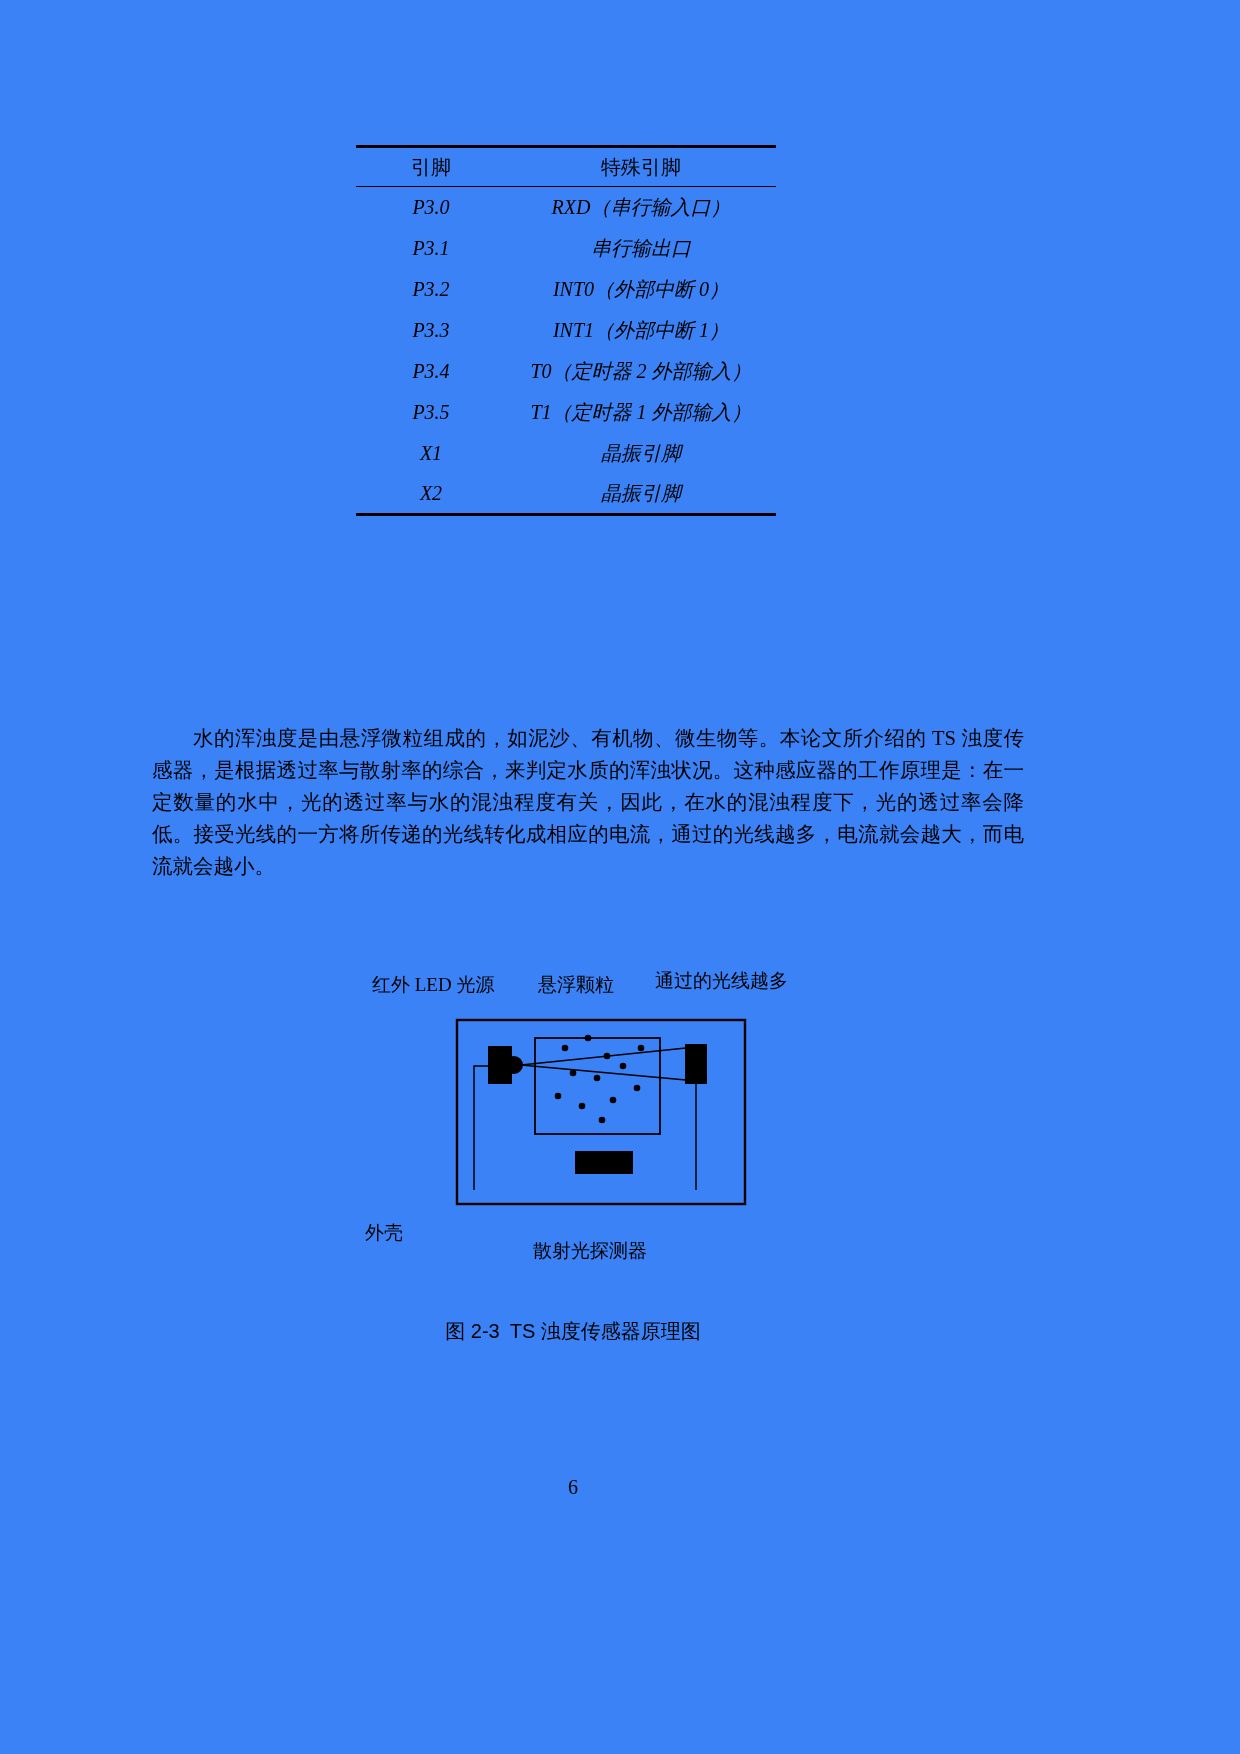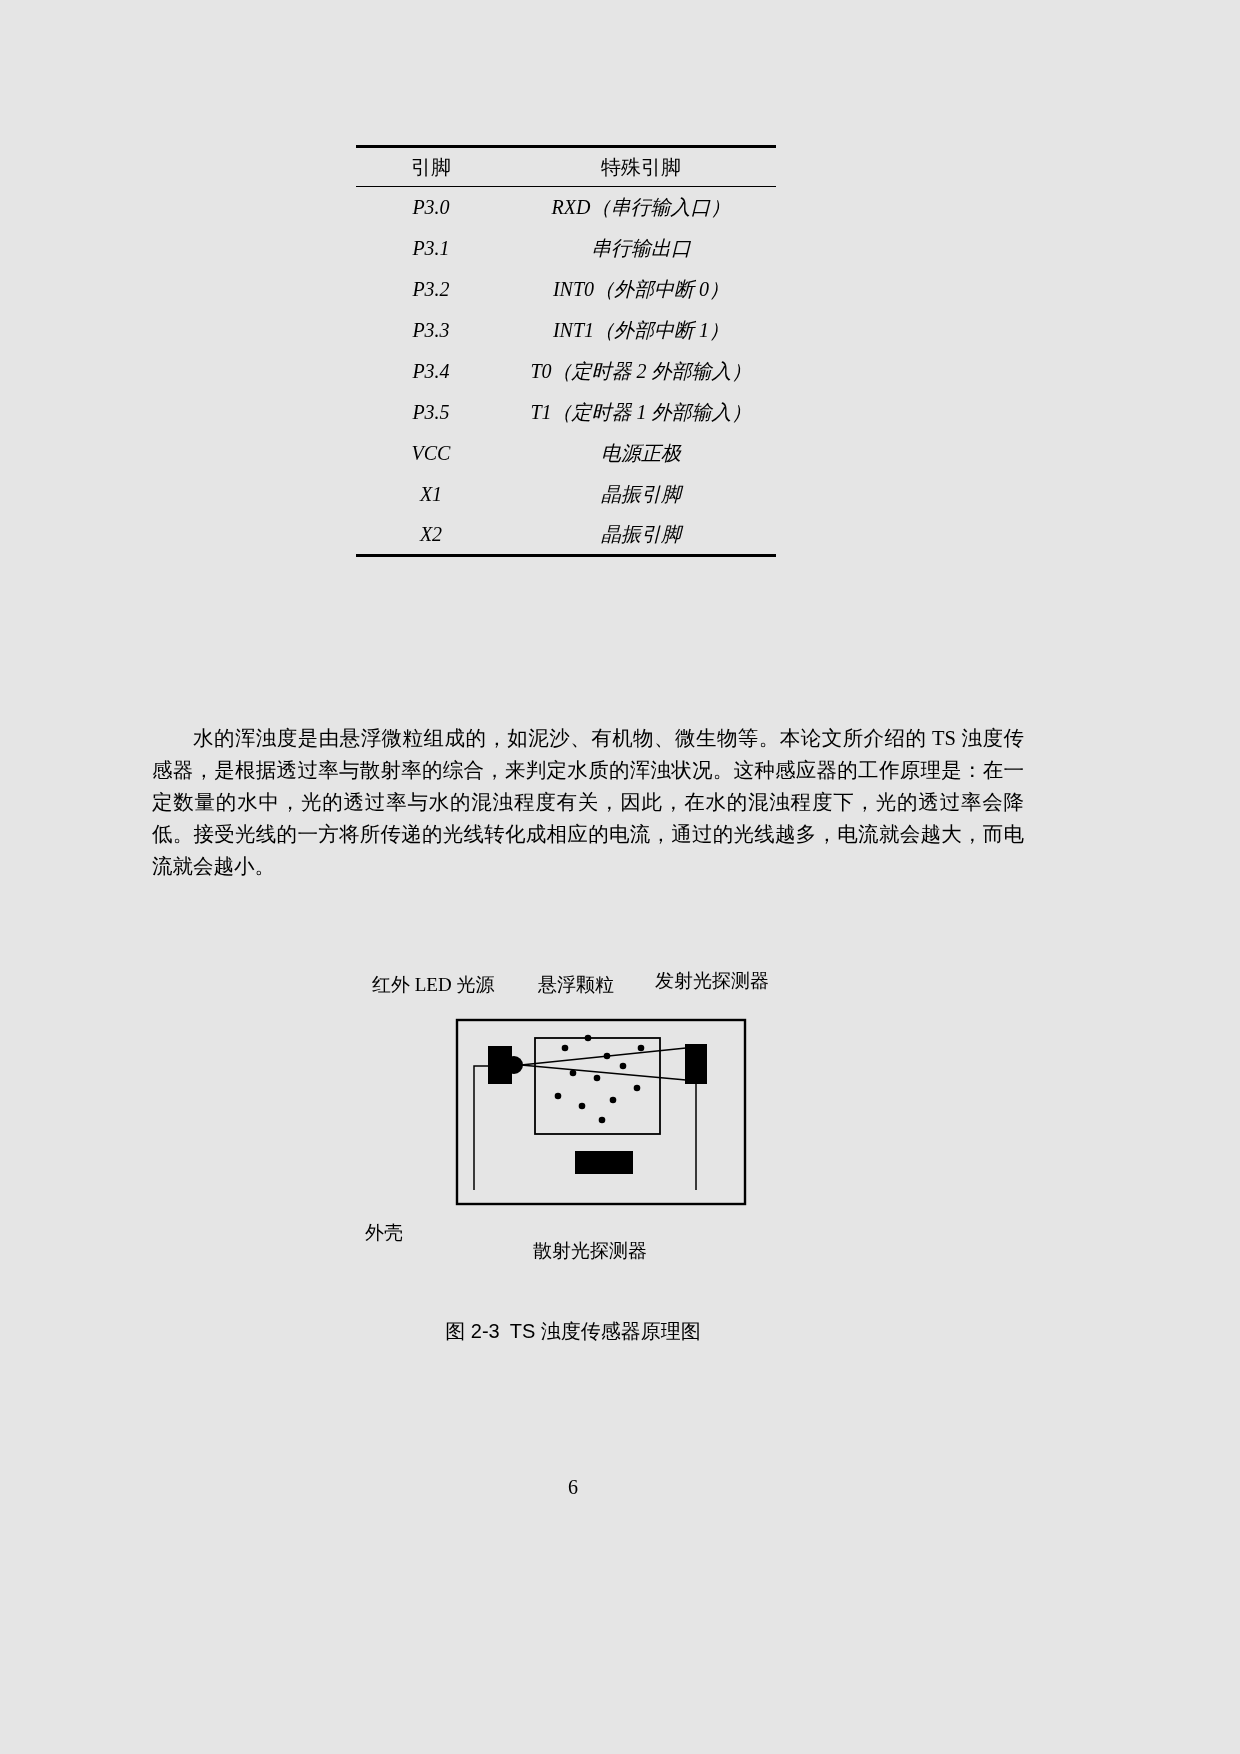--- a/index.html
+++ b/index.html
@@ -1,21 +1,21 @@
 <!DOCTYPE html>
 <html><head>
 <meta charset="utf-8">
 <style>
   * { margin: 0; padding: 0; box-sizing: border-box; }
   html, body { background: #ffffff; }
   .page {
     position: relative;
     width: 1240px;
     height: 1754px;
-    background: #e5e5e5;
+    background: #3b82f6;
     color: #000;
     font-family: "Liberation Serif", "DejaVu Serif", serif;
     overflow: hidden;
   }
 
   
   .pin-table {
     position: absolute;
     left: 356px;
     top: 145px;
@@ -141,42 +141,38 @@
         </tr>
       <tr>
           <td>P3.4</td>
           <td>T0（定时器 2 外部输入）</td>
         </tr>
       <tr>
           <td>P3.5</td>
           <td>T1（定时器 1 外部输入）</td>
         </tr>
       <tr>
-          <td>VCC</td>
-          <td>电源正极</td>
-        </tr>
-      <tr>
           <td>X1</td>
           <td>晶振引脚</td>
         </tr>
       <tr>
           <td>X2</td>
           <td>晶振引脚</td>
         </tr>
     </tbody>
   </table>
 
 
   <div class="body-text">
     <p>水的浑浊度是由悬浮微粒组成的，如泥沙、有机物、微生物等。本论文所介绍的 TS 浊度传感器，是根据透过率与散射率的综合，来判定水质的浑浊状况。这种感应器的工作原理是：在一定数量的水中，光的透过率与水的混浊程度有关，因此，在水的混浊程度下，光的透过率会降低。接受光线的一方将所传递的光线转化成相应的电流，通过的光线越多，电流就会越大，而电流就会越小。</p>
   </div>
 
   <span class="fig-label label-led">红外 LED 光源</span>
   <span class="fig-label label-particle">悬浮颗粒</span>
-  <span class="fig-label label-emit">发射光探测器</span>
+  <span class="fig-label label-emit">通过的光线越多</span>
   <span class="fig-label label-shell">外壳</span>
   <span class="fig-label label-scatter">散射光探测器</span>
 
   <svg class="sensor-svg" width="292" height="188" viewBox="0 0 292 188">
 
     <rect x="2" y="2" width="288" height="184" fill="none" stroke="#000" stroke-width="2.4"></rect>
 
     <rect x="80" y="20" width="125" height="96" fill="none" stroke="#000" stroke-width="1.8"></rect>
 
     <polyline points="33,48 19,48 19,172" fill="none" stroke="#000" stroke-width="1.5"></polyline>

